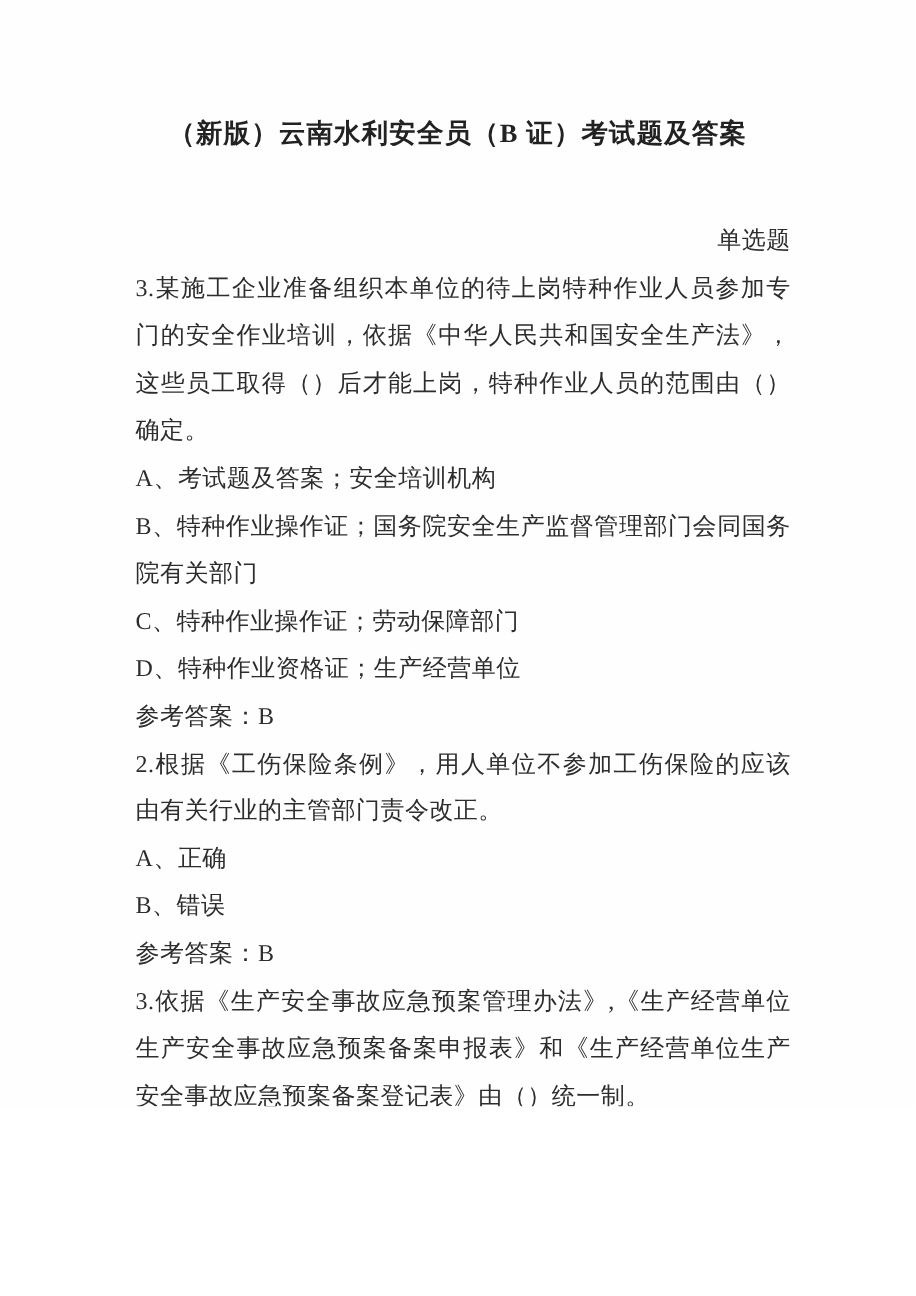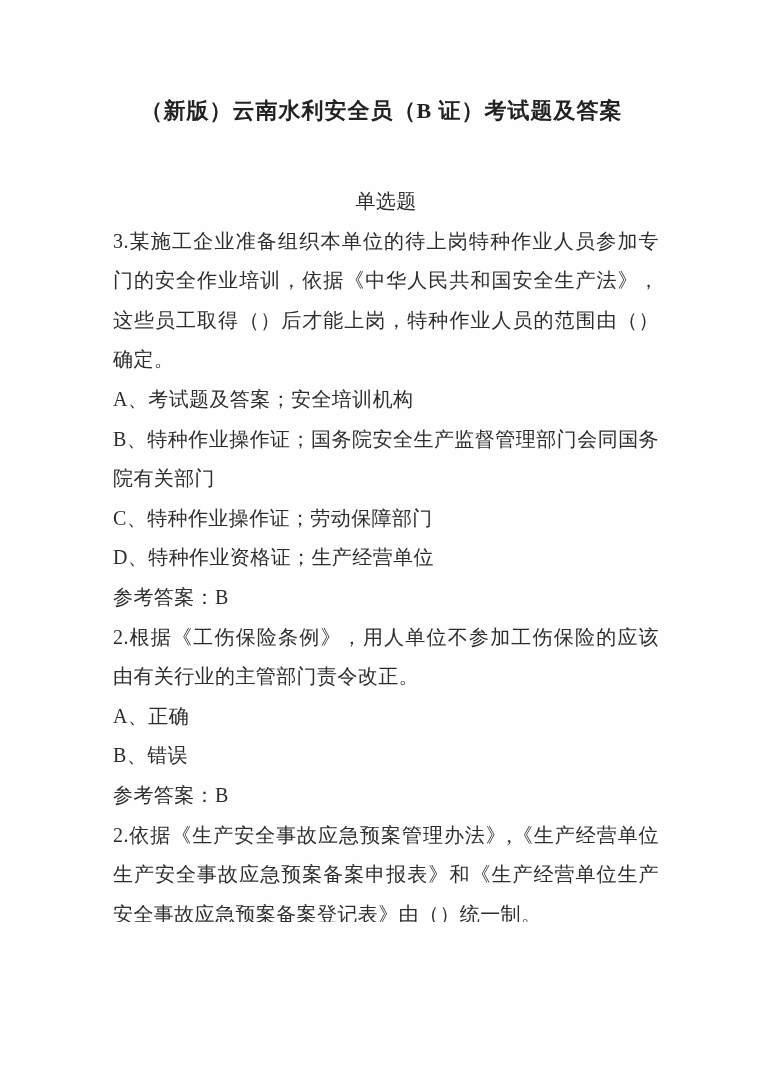--- a/index.html
+++ b/index.html
@@ -36,21 +36,21 @@
   }
   .content p {
     margin: 0;
     font-size: 20px;
     line-height: 39.6px;
     text-align: justify;
     letter-spacing: 0.4px;
     color: #2d2d2d;
   }
   .content p.no-justify {
-    text-align: center;
+    text-align: right;
   }
   .footer {
     position: absolute;
     top: 998px;
     left: 0;
     width: 763px;
     text-align: left;
     font-size: 12px;
     color: #4a4a4a;
     font-family: "Liberation Sans", "DejaVu Sans", sans-serif;
@@ -72,21 +72,21 @@
     <p>B、特种作业操作证；国务院安全生产监督管理部门会同国务院有关部门</p>
     <p>C、特种作业操作证；劳动保障部门</p>
     <p>D、特种作业资格证；生产经营单位</p>
     <p>参考答案：B</p>
 
     <p>2.根据《工伤保险条例》，用人单位不参加工伤保险的应该由有关行业的主管部门责令改正。</p>
     <p>A、正确</p>
     <p>B、错误</p>
     <p>参考答案：B</p>
 
-    <p>2.依据《生产安全事故应急预案管理办法》,《生产经营单位生产安全事故应急预案备案申报表》和《生产经营单位生产安全事故应急预案备案登记表》由（）统一制。</p>
+    <p>3.依据《生产安全事故应急预案管理办法》,《生产经营单位生产安全事故应急预案备案申报表》和《生产经营单位生产安全事故应急预案备案登记表》由（）统一制。</p>
     <p>A、国务院办公厅</p>
     <p>B、国家安全生产监督管理总局</p>
 
   </div>
 
   <div class="footer">1st</div>
 
 </div>
 
 </body></html>

